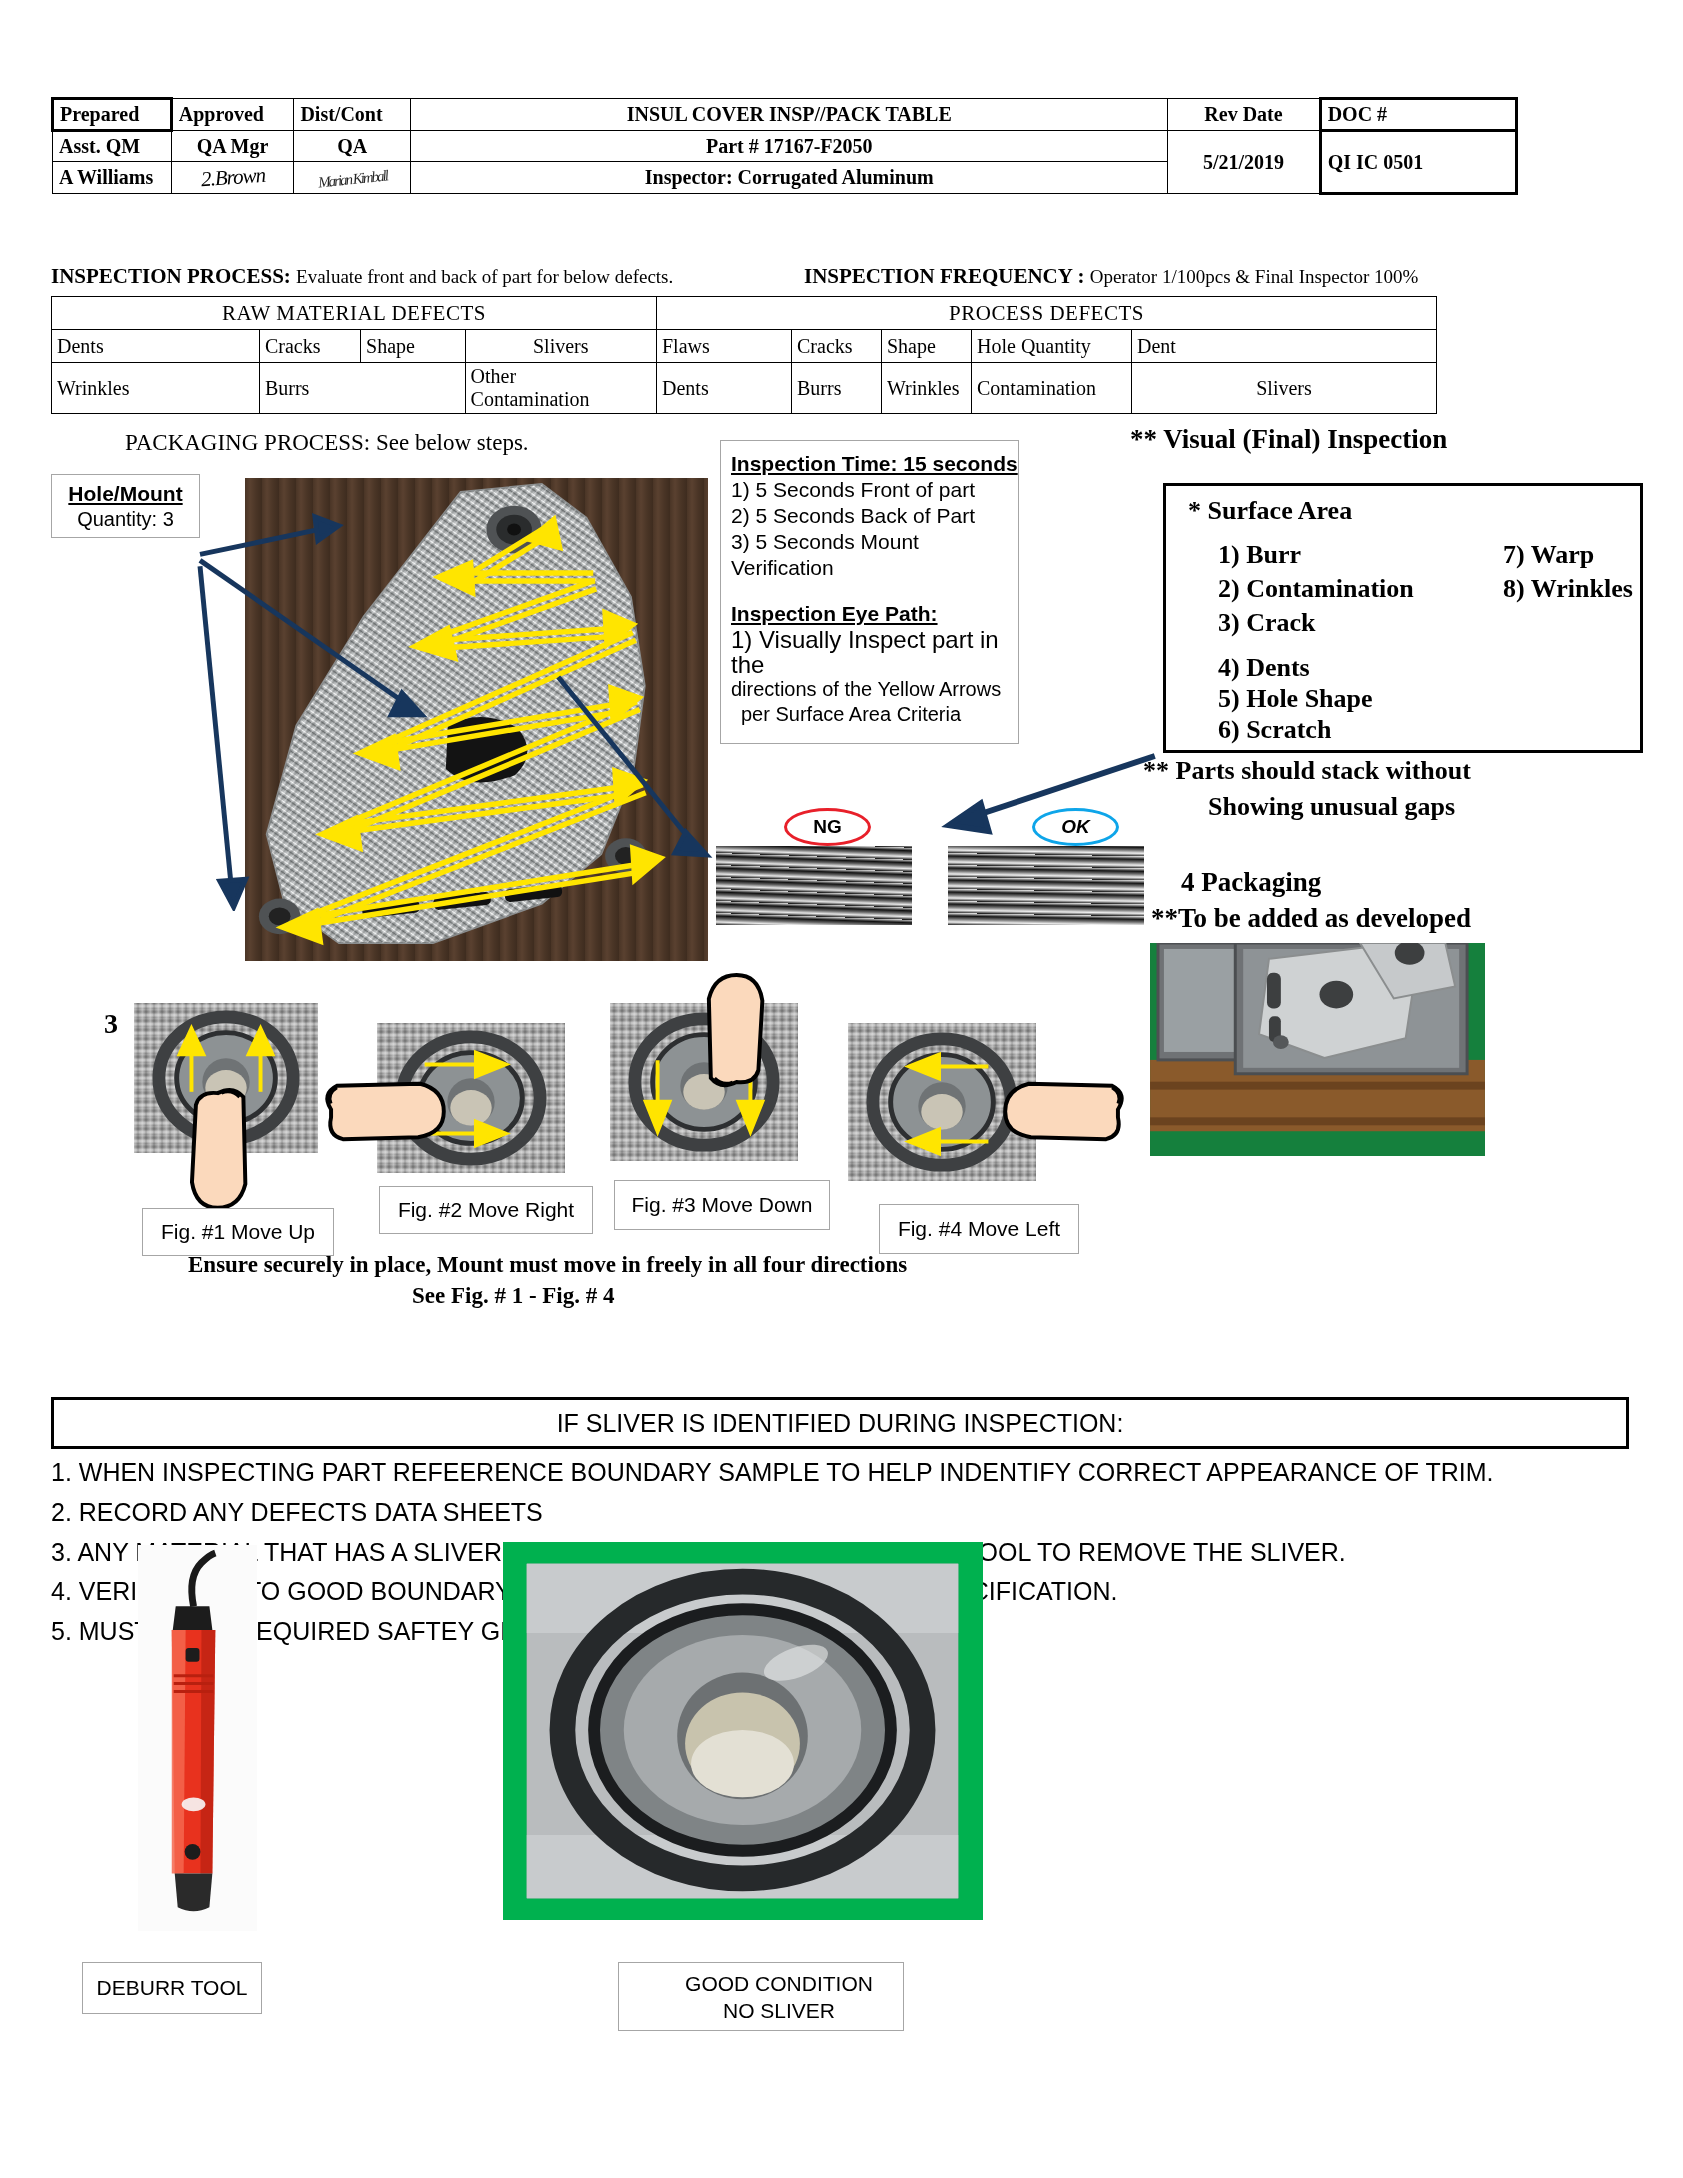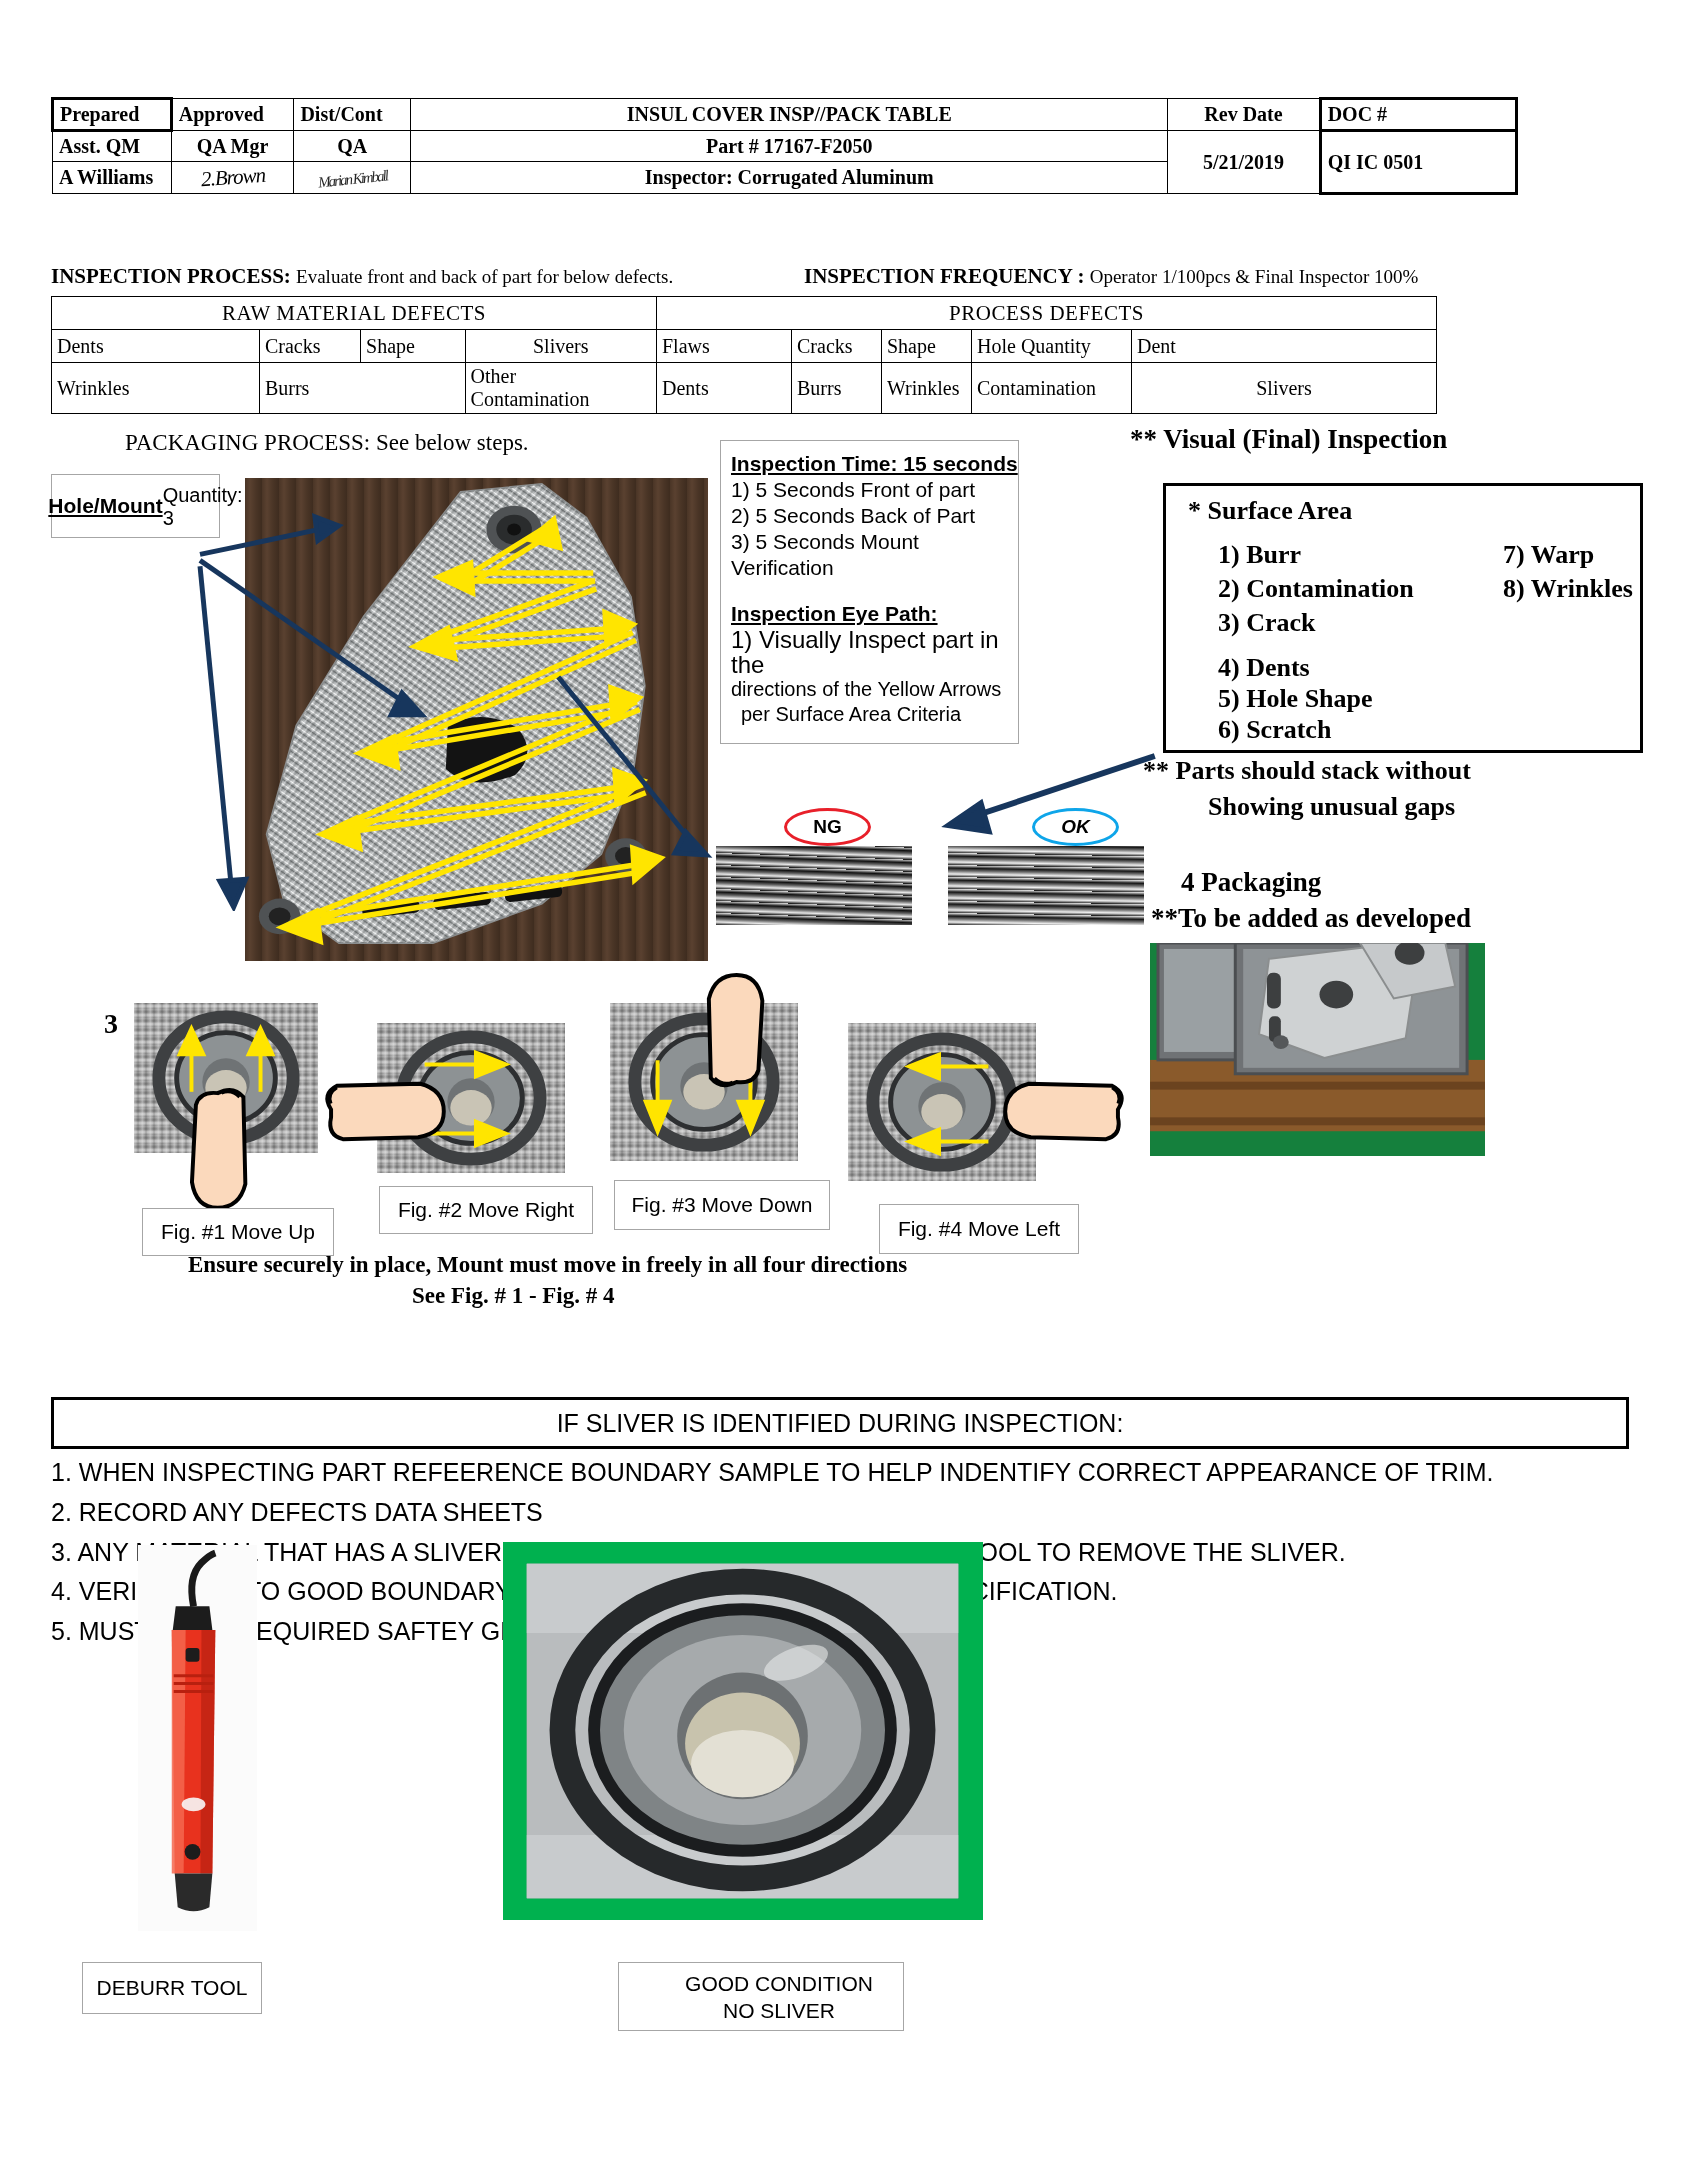--- a/index.html
+++ b/index.html
@@ -117,21 +117,21 @@
     <td>Burrs</td>
     <td>Wrinkles</td>
     <td>Contamination</td>
     <td class="ctr">Slivers</td>
   </tr>
 </tbody>
   </table>
 
 <div class="abs" style="left:125px;top:430px;font-size:23px;font-family:'Liberation Serif',serif;">PACKAGING  PROCESS:  See below steps.</div>
 
-<div class="abs boxline" style="left:51px;top:474px;width:147px;height:62px;display:flex;flex-direction:row;align-items:center;justify-content:center;padding-left:20px;">
+<div class="abs boxline" style="left:51px;top:474px;width:147px;height:62px;display:flex;flex-direction:column;align-items:center;justify-content:center;">
   <div class="sans u" style="font-size:21px;font-weight:bold;">Hole/Mount</div>
   <div class="sans" style="font-size:20px;margin-top:2px;">Quantity: 3</div>
 </div>
 
 <div class="photo wood" style="left:245px;top:478px;width:463px;height:483px;">
   <svg width="463" height="483" viewBox="0 0 468 488">
     <defs>
       <pattern id="foilp" width="7" height="7" patternTransform="rotate(35)" patternUnits="userSpaceOnUse">
         <rect width="7" height="7" fill="#b9bcbd"></rect>
         <path d="M0 0 H7" stroke="#f3f4f4" stroke-width="2.2"></path>

